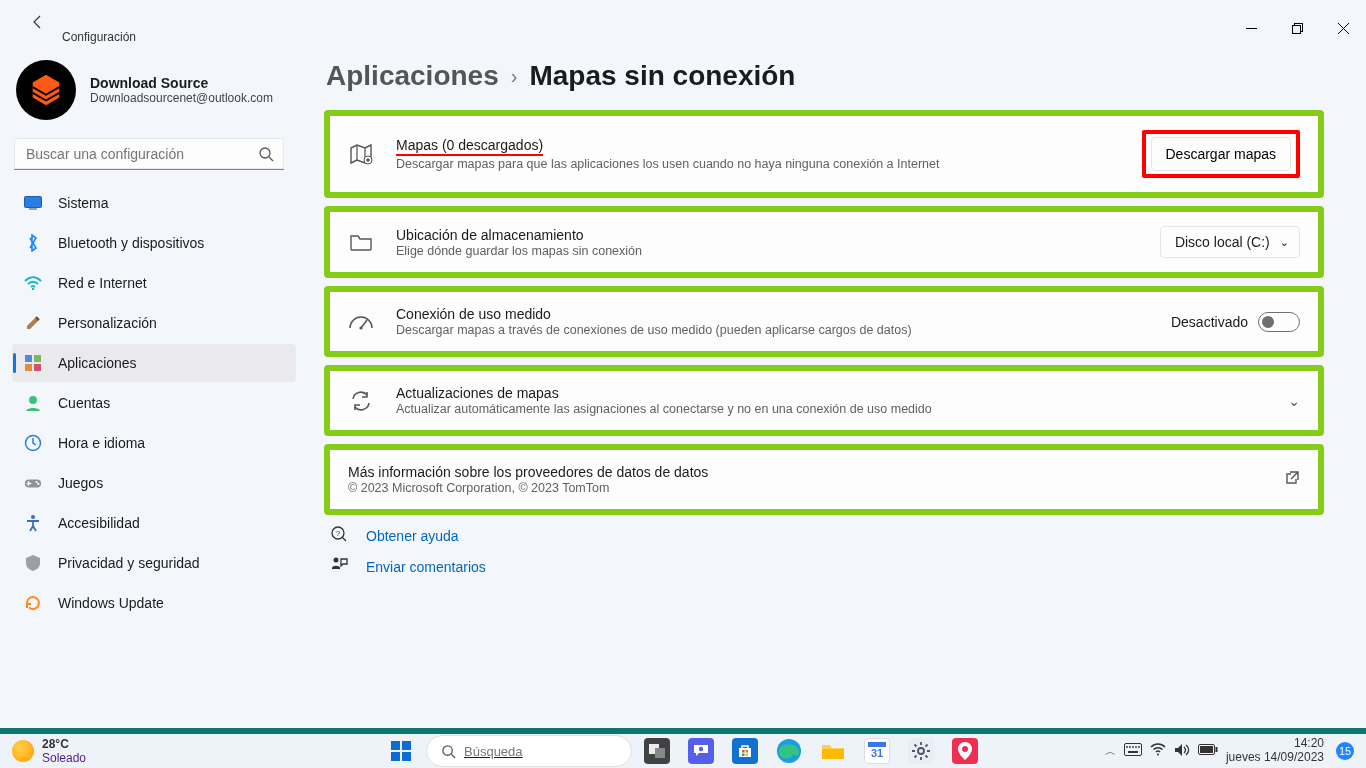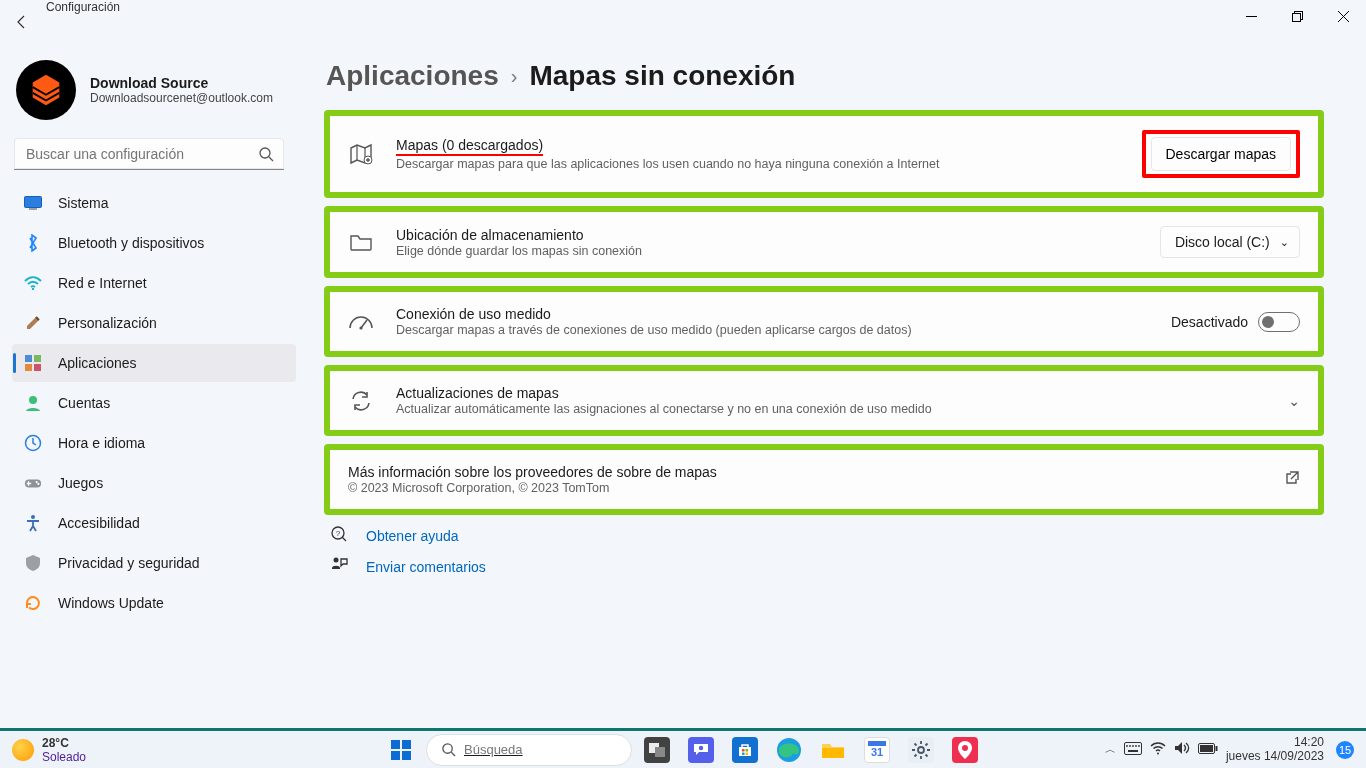--- a/index.html
+++ b/index.html
@@ -1,19 +1,19 @@
 <!DOCTYPE html>
 <html><head>
 <meta charset="utf-8">
 <style>
   :root { --fg:#1b1b1b; --muted:#616161; --accent:#0067c0; --card:#fdfdfe; --hl:#f00; }
   * { box-sizing: border-box; font-family: "Segoe UI", Tahoma, sans-serif; }
   html,body { margin:0; padding:0; width:1366px; height:768px; overflow:hidden; background:#f3f6fb; color:var(--fg); }
   
-  .titlebar { position:absolute; top:0; left:0; right:0; height:44px; display:flex; align-items:flex-start; }
+  .titlebar { position:absolute; top:0; left:0; right:0; height:44px; display:flex; align-items:flex-end;padding-left:16px; }
   .titlebar .back { width:44px; height:44px; display:flex; align-items:center; justify-content:center; color:#333; }
   .titlebar .title { font-size:12px; color:#333; margin-left:2px;}
   .winbtns { margin-left:auto; display:flex; }
   .winbtn { width:46px; height:32px; display:flex; align-items:center; justify-content:center; color:#000; }
   
   .sidebar { position:absolute; left:0; top:44px; width:300px; bottom:40px; padding:10px 4px 10px 12px; }
   .profile { display:flex; align-items:center; gap:14px; padding:6px 4px 12px 4px;}
   .avatar { width:60px; height:60px; border-radius:50%; background:#000; display:flex; align-items:center; justify-content:center;}
   .avatar svg { width:38px; height:38px; }
   .profile .name { font-size:14px; font-weight:600;}
@@ -39,21 +39,21 @@
   .card .cright { margin-left:auto; display:flex; align-items:center; gap:10px;}
   .underline-red { border-bottom:2px solid #f00; padding-bottom:1px; display:inline-block;}
   .hl-red { box-shadow: 0 0 0 4px #f00 inset; padding:0; border-radius:2px;}
   .btn { background:#fdfdfe; border:1px solid #e6e6ea; border-radius:4px; padding:8px 14px; font-size:14px;}
   .select { background:#fdfdfe; border:1px solid #e6e6ea; border-radius:4px; padding:7px 10px 7px 14px; font-size:14px; display:flex; align-items:center; gap:10px;}
   .toggle { width:42px; height:20px; border-radius:12px; border:1.3px solid #6f6f6f; position:relative; background:#fdfdfe;}
   .toggle::after { content:""; position:absolute; width:12px; height:12px; border-radius:50%; background:#6f6f6f; top:3px; left:3px;}
   .linkrow { display:flex; align-items:center; gap:18px; font-size:14px; margin:10px 0 0 6px;}
   .linkrow a { color:var(--accent); text-decoration:none;}
   
-  .taskbar { position:absolute; left:0; right:0; bottom:0; height:40px; background:#eef3f9; border-top:3px solid #0f766e; display:flex; align-items:center;}
+  .taskbar { position:absolute; left:0; right:0; bottom:0; height:40px; background:#eef3f9; border-top:6px solid #0f766e; display:flex; align-items:center;}
   .task-weather { display:flex; align-items:center; gap:8px; padding-left:12px; font-size:12px; color:#333;}
   .task-weather .sun { width:22px; height:22px; border-radius:50%; background:radial-gradient(circle at 35% 35%, #ffd24a, #ff9a00);}
   .task-center { position:absolute; left:50%; transform:translateX(-50%); display:flex; align-items:center; gap:6px;text-decoration:underline;}
   .tbtn { width:38px; height:32px; display:flex; align-items:center; justify-content:center; border-radius:4px;}
   .tsearch { display:flex; align-items:center; gap:8px; width:206px; height:32px; background:#fff; border:1px solid #dcdfe4; border-radius:16px; padding:0 14px; color:#777; font-size:13px;}
   .tsearch svg { color:#555;}
   .tray { margin-left:auto; display:flex; align-items:center; gap:8px; padding-right:12px; font-size:12px; color:#333;}
   .tray .clock { text-align:right; line-height:1.15;}
   .badge { background:#1f84ff; color:#fff; width:18px; height:18px; border-radius:9px; font-size:11px; display:flex; align-items:center; justify-content:center; margin-left:4px;}
   .chev { font-size:11px;}
@@ -292,21 +292,21 @@
       <div class="t">Actualizaciones de mapas</div>
       <div class="d">Actualizar automáticamente las asignaciones al conectarse y no en una conexión de uso medido</div>
     </div>
     <div class="cright">
         <span class="chev" style="font-size:14px;color:#555;">⌄</span>
       </div>
   </div>
 
   <div class="card">
     <div class="ctext" style="margin-left:0;">
-      <div class="t">Más información sobre los proveedores de sobre de mapas</div>
+      <div class="t">Más información sobre los proveedores de datos de datos</div>
       <div class="d">© 2023 Microsoft Corporation, © 2023 TomTom</div>
     </div>
     <div class="cright">
         <span style="color:#555;"><svg width="15" height="15" viewBox="0 0 15 15">
             <path d="M5 2h8v8M13 2L6 9" stroke="#555" stroke-width="1.4" fill="none"></path>
             <path d="M11 9v4H2V4h4" stroke="#555" stroke-width="1.4" fill="none"></path>
           </svg></span>
       </div>
   </div>
 

